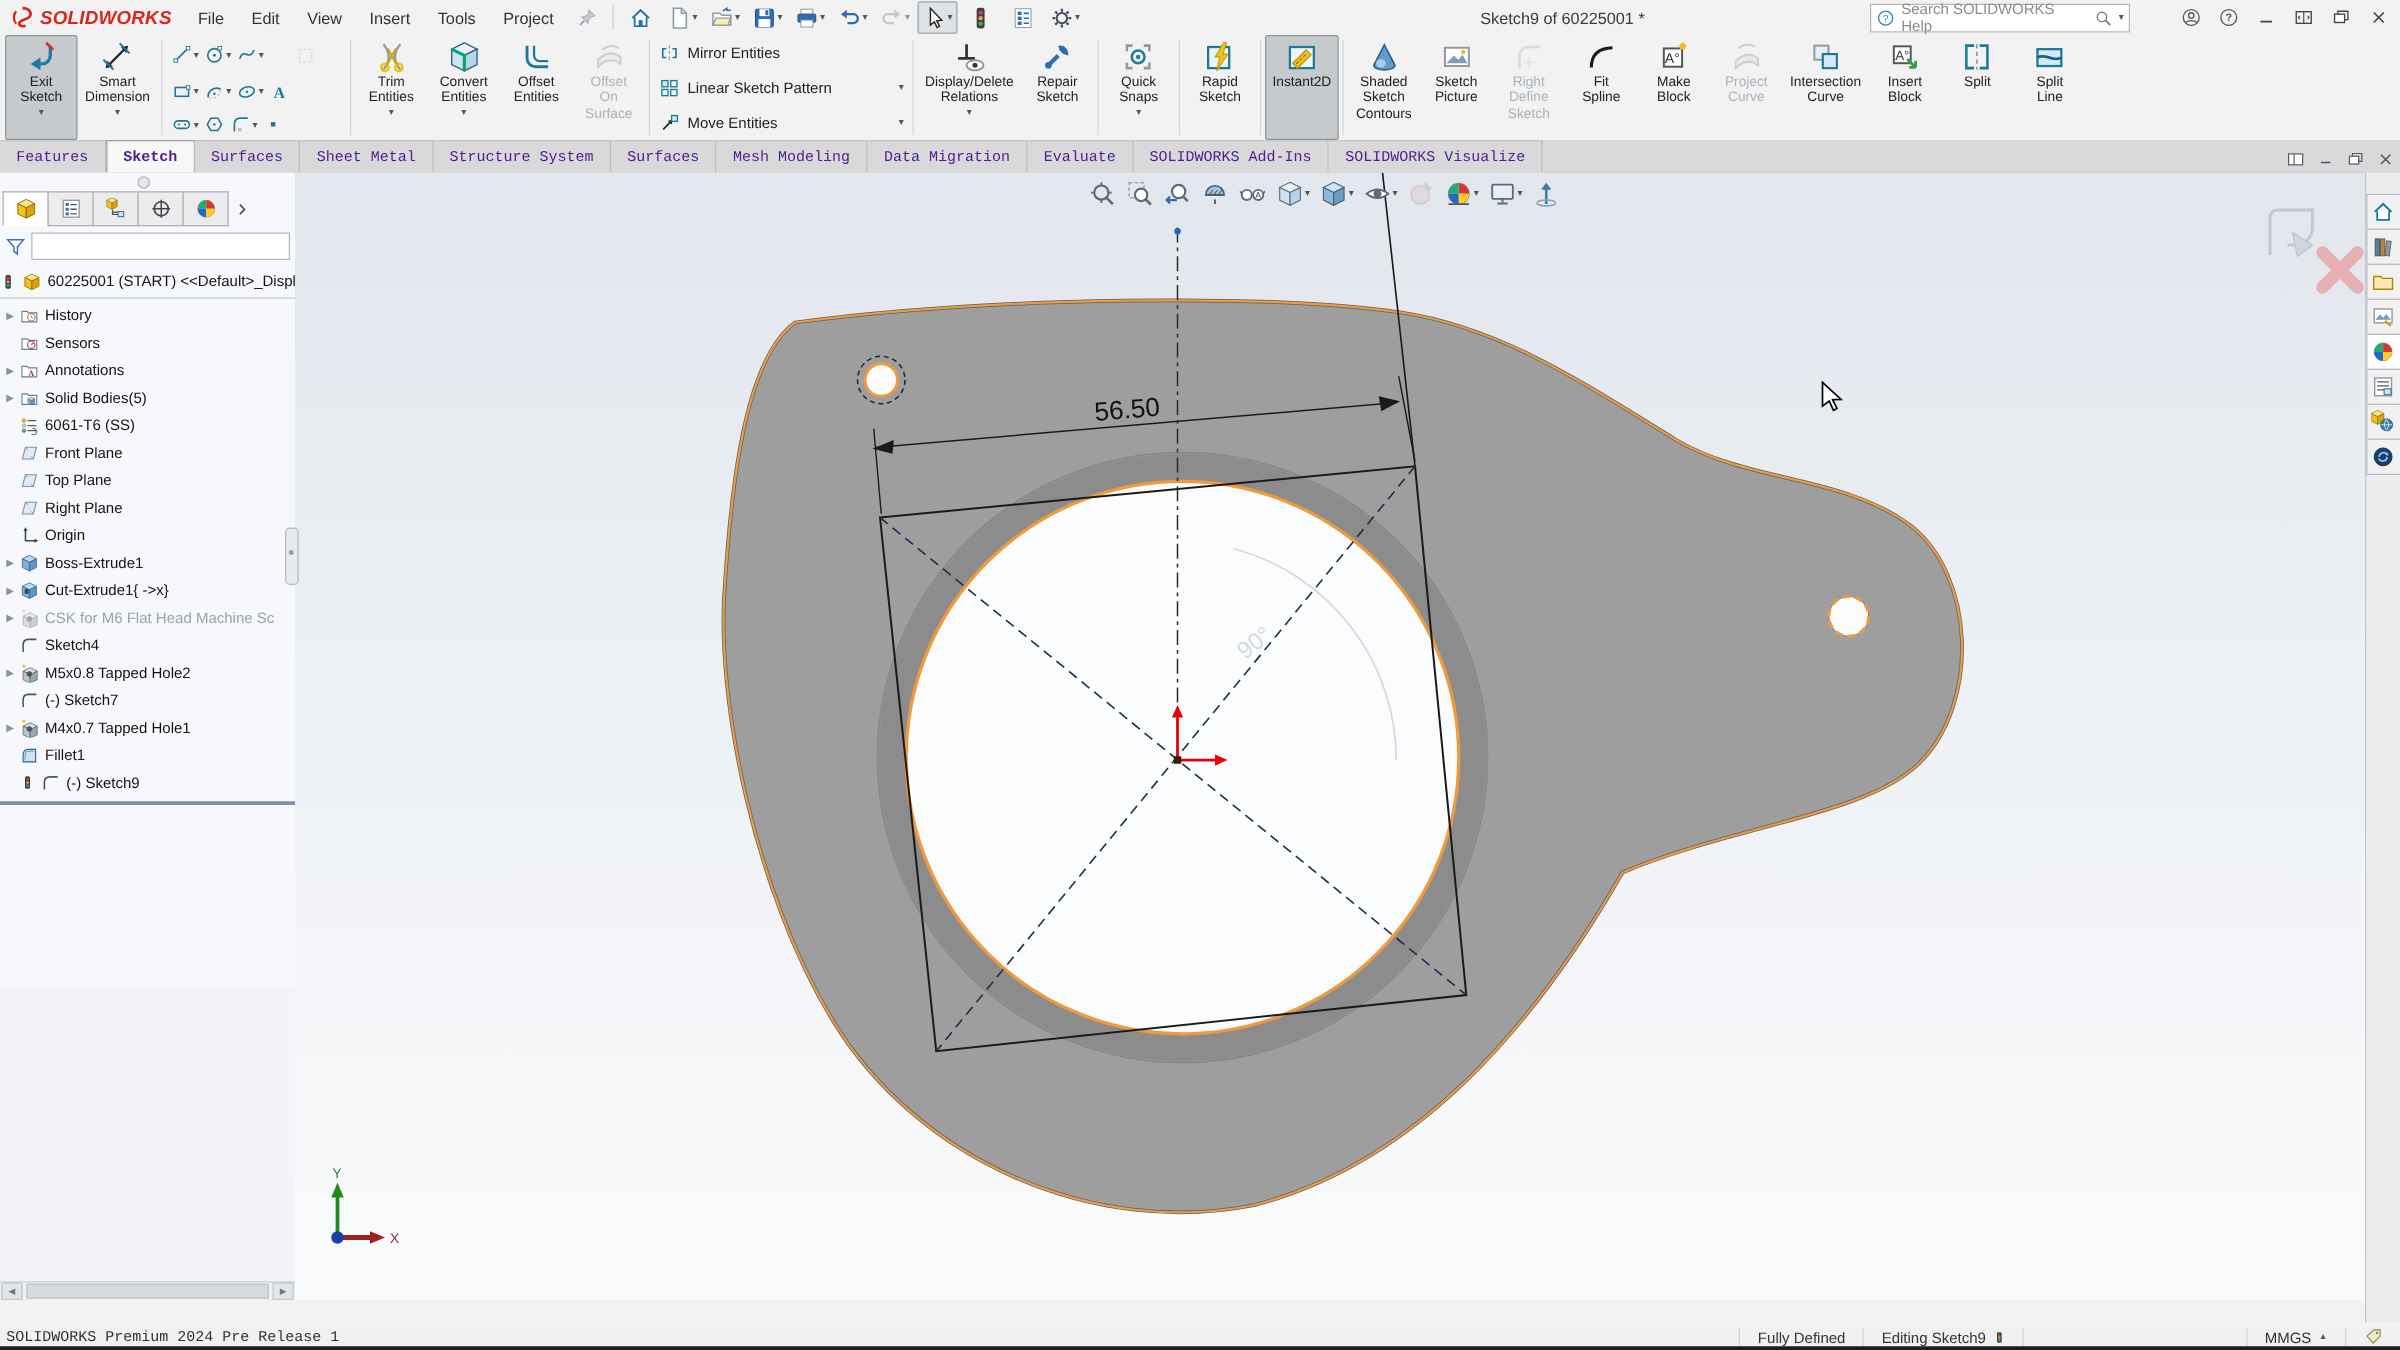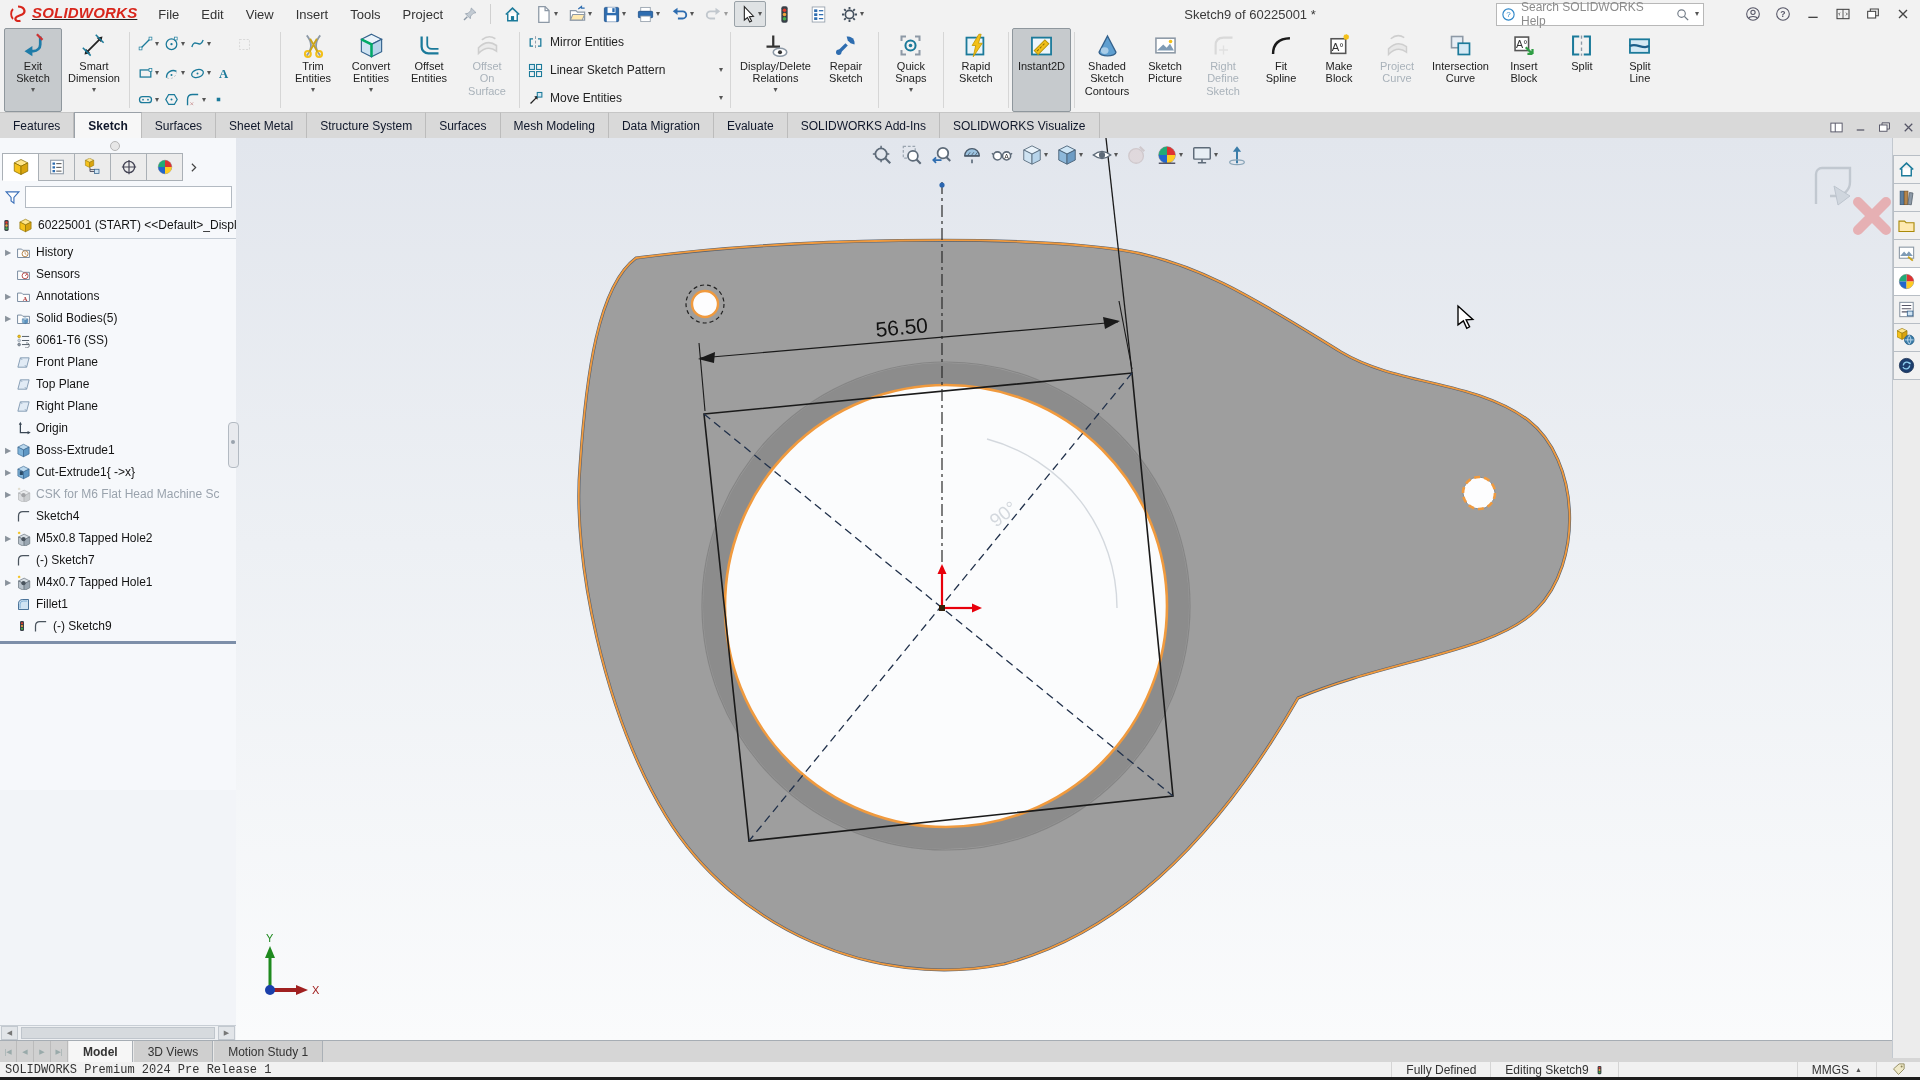--- a/index.html
+++ b/index.html
@@ -3,21 +3,21 @@
 <meta charset="utf-8">
 <style>
   html,body{margin:0;padding:0;background:#444;}
   #app{position:relative;width:1920px;height:1080px;overflow:hidden;background:#f2f2f2;
        font-family:"Liberation Sans",sans-serif;font-size:12px;color:#222;-webkit-font-smoothing:antialiased;}
   .icon{display:inline-flex;align-items:center;justify-content:center;line-height:0;}
   .caret{font-size:8px;color:#555;line-height:1;}
   
   #titlebar{position:absolute;left:0;top:0;width:1920px;height:28px;background:#f2f2f2;
             border-bottom:1px solid #dcdcdc;display:flex;align-items:center;}
-  #logo{display:flex;align-items:flex-start;gap:4px;padding:0 10px 0 8px;text-decoration:underline;}
+  #logo{display:flex;align-items:center;gap:4px;padding:0 10px 0 8px;}
   #logo .brand{font-size:15px;font-weight:bold;color:#d8261c;letter-spacing:.2px;font-style:italic;}
   #logo .brand b{font-weight:bold}
   .menu-item{padding:0 11px;height:28px;display:flex;align-items:center;font-size:13px;color:#333;cursor:default;}
   #pin{margin:0 8px;}
   .tb-sep{width:1px;height:20px;background:#d0d0d0;margin:0 4px;}
   .qt{height:24px;min-width:26px;display:flex;align-items:center;justify-content:center;gap:1px;
       border:1px solid transparent;border-radius:2px;margin:0 1px;background:transparent;padding:0 2px;}
   .qt.pressed{background:#dfe2e4;border-color:#9aa2a8;}
   .qt.disabled{opacity:.55;}
   #doc-title{position:absolute;left:1040px;width:420px;text-align:center;font-size:13px;color:#3a3a3a;}
@@ -41,22 +41,22 @@
   .erow{display:flex;align-items:center;}
   .mini{display:flex;align-items:center;margin:0 2px;}
   .mini .caret{margin-left:1px;}
   .wrows{display:flex;flex-direction:column;justify-content:space-between;padding:5px 4px;width:196px;}
   .wrow{display:flex;align-items:center;gap:6px;height:18px;}
   .wrow .wlabel{font-size:12px;color:#222;}
   .wrow .caret{margin-left:auto;}
   
   #cmdtabs{position:absolute;left:0;top:112px;width:1920px;height:26px;background:#d9d9d9;
            border-bottom:1px solid #9aa1a8;display:flex;align-items:flex-end;}
-  .ctab{height:25px;display:flex;align-items:center;padding:0 13px;font-size:12px;color:#0f172a;
-        background:#d9d9d9;border-right:1px solid #bcbcbc;border-top:1px solid #c6c6c6;}
+  .ctab{height:25px;display:flex;align-items:center;padding:0 13px;font-size:12px;color:#4c1d95;
+        background:#d9d9d9;border-right:1px solid #bcbcbc;border-top:1px solid #c6c6c6;font-family:Liberation Mono, monospace;}
   .ctab.active{background:#f7f7f7;font-weight:bold;border-top:1px solid #9aa1a8;border-left:1px solid #9aa1a8;}
   #cmdtabs .spacer{flex:1;}
   .dwi{width:24px;height:22px;display:flex;align-items:center;justify-content:center;}
   
   #leftpanel{position:absolute;left:0;top:138px;width:236px;height:902px;background:#f6f8fb;
              border-right:1px solid #b3bac2;}
   #panel-grip{position:absolute;left:110px;top:3px;width:8px;height:8px;border-radius:50%;
               background:#e7e7e7;border:1px solid #b5b5b5;}
   #ptabs{display:flex;align-items:center;height:30px;padding:2px 2px 0 2px;margin-top:12px;}
   .ptab{width:35px;height:26px;display:flex;align-items:center;justify-content:center;background:#ececec;
@@ -1347,29 +1347,20 @@
         <span class="icon">
           <svg width="19" height="19" viewBox="0 0 24 24">
             <circle cx="12" cy="12" r="9" fill="#1d3e6e" stroke="#122a4e"></circle>
             <path d="M8 12 a4.5 4.5 0 0 1 8.5 -1.8 M16 12 a4.5 4.5 0 0 1 -8.5 1.8" fill="none" stroke="#8fd0f0" stroke-width="1.6"></path>
             <path d="M16.5 7.5 l1 3 -3 -0.6 Z" fill="#8fd0f0"></path>
           </svg>
         </span>
       </div>
     </div>
 
-  <div id="bottomtabs">
-      <div class="navbtn">|◀</div>
-      <div class="navbtn">◀</div>
-      <div class="navbtn">▶</div>
-      <div class="navbtn">▶|</div>
-      <div class="dtab active">Model</div>
-      <div class="dtab">3D Views</div>
-      <div class="dtab">Motion Study 1</div>
-    </div>
 
   <div id="statusbar">
     <span id="status-left">SOLIDWORKS Premium 2024 Pre Release 1</span>
     <div id="status-right">
       <div class="sfield">
         <span>Fully Defined</span>
       </div>
       <div class="sfield">
         <span>Editing Sketch9</span>
         <span class="icon">

